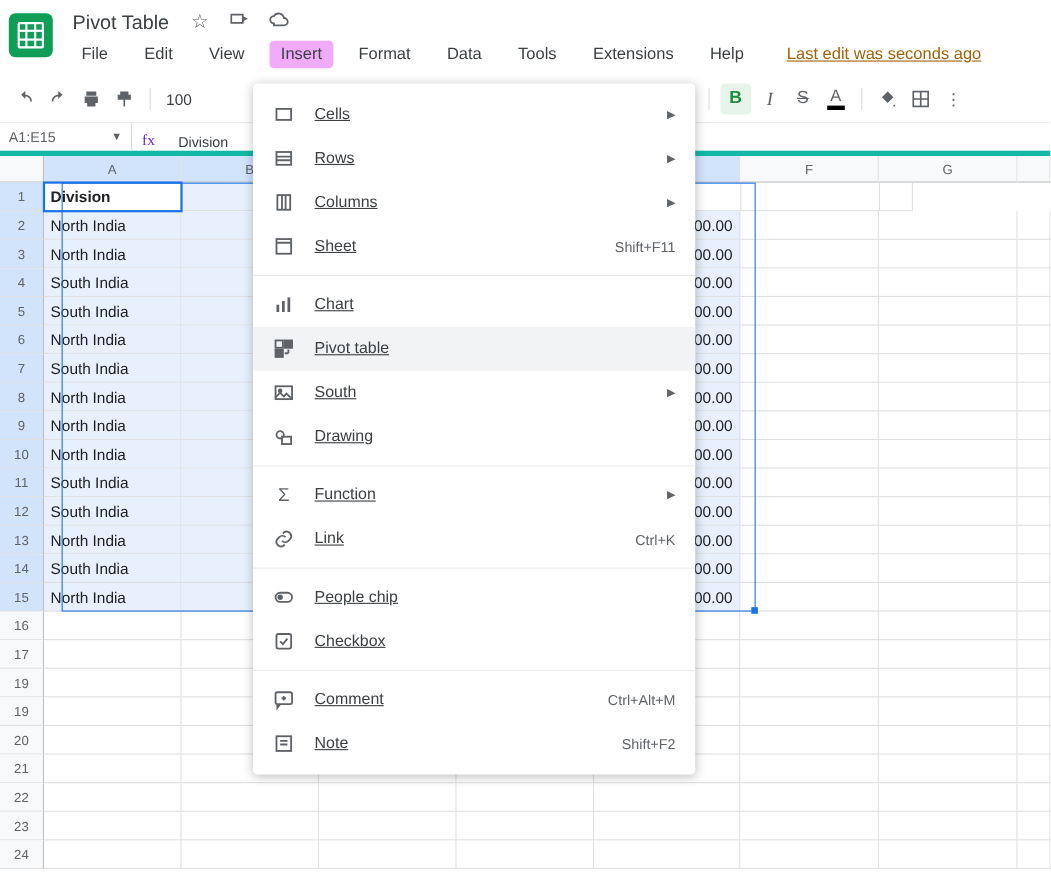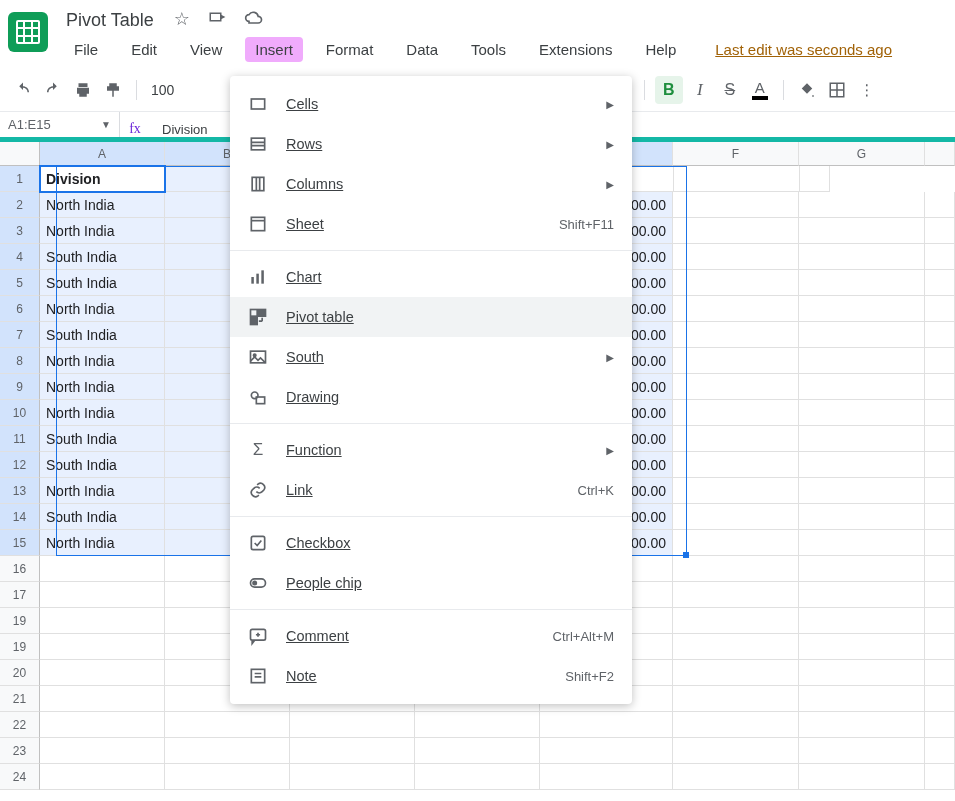--- a/index.html
+++ b/index.html
@@ -586,34 +586,34 @@
           <path d="M14 10a5 5 0 00-7 0l-2 2a5 5 0 007 7l1-1"></path>
         </svg>
       </span>
       <span class="dd-label">Link</span>
       <span class="dd-shortcut">Ctrl+K</span>
     </div>
     <div class="dd-sep"></div>
     <div class="dd-item">
       <span class="dd-icon">
         <svg width="20" height="20" viewBox="0 0 24 24" fill="none" stroke="#5f6368" stroke-width="2">
+          <rect x="3" y="7" width="18" height="10" rx="5"></rect>
+          <circle cx="8" cy="12" r="2" fill="#5f6368"></circle>
+        </svg>
+      </span>
+      <span class="dd-label">People chip</span>
+    </div>
+    <div class="dd-item">
+      <span class="dd-icon">
+        <svg width="20" height="20" viewBox="0 0 24 24" fill="none" stroke="#5f6368" stroke-width="2">
           <rect x="4" y="4" width="16" height="16" rx="2"></rect>
           <path d="M8 12l3 3 5-6"></path>
         </svg>
       </span>
       <span class="dd-label">Checkbox</span>
-    </div>
-    <div class="dd-item">
-      <span class="dd-icon">
-        <svg width="20" height="20" viewBox="0 0 24 24" fill="none" stroke="#5f6368" stroke-width="2">
-          <rect x="3" y="7" width="18" height="10" rx="5"></rect>
-          <circle cx="8" cy="12" r="2" fill="#5f6368"></circle>
-        </svg>
-      </span>
-      <span class="dd-label">People chip</span>
     </div>
     <div class="dd-sep"></div>
     <div class="dd-item">
       <span class="dd-icon">
         <svg width="20" height="20" viewBox="0 0 24 24" fill="none" stroke="#5f6368" stroke-width="2">
           <rect x="3" y="4" width="18" height="13" rx="2"></rect>
           <path d="M8 17l-3 4v-4"></path>
           <path d="M12 8v5M9.5 10.5h5"></path>
         </svg>
       </span>

